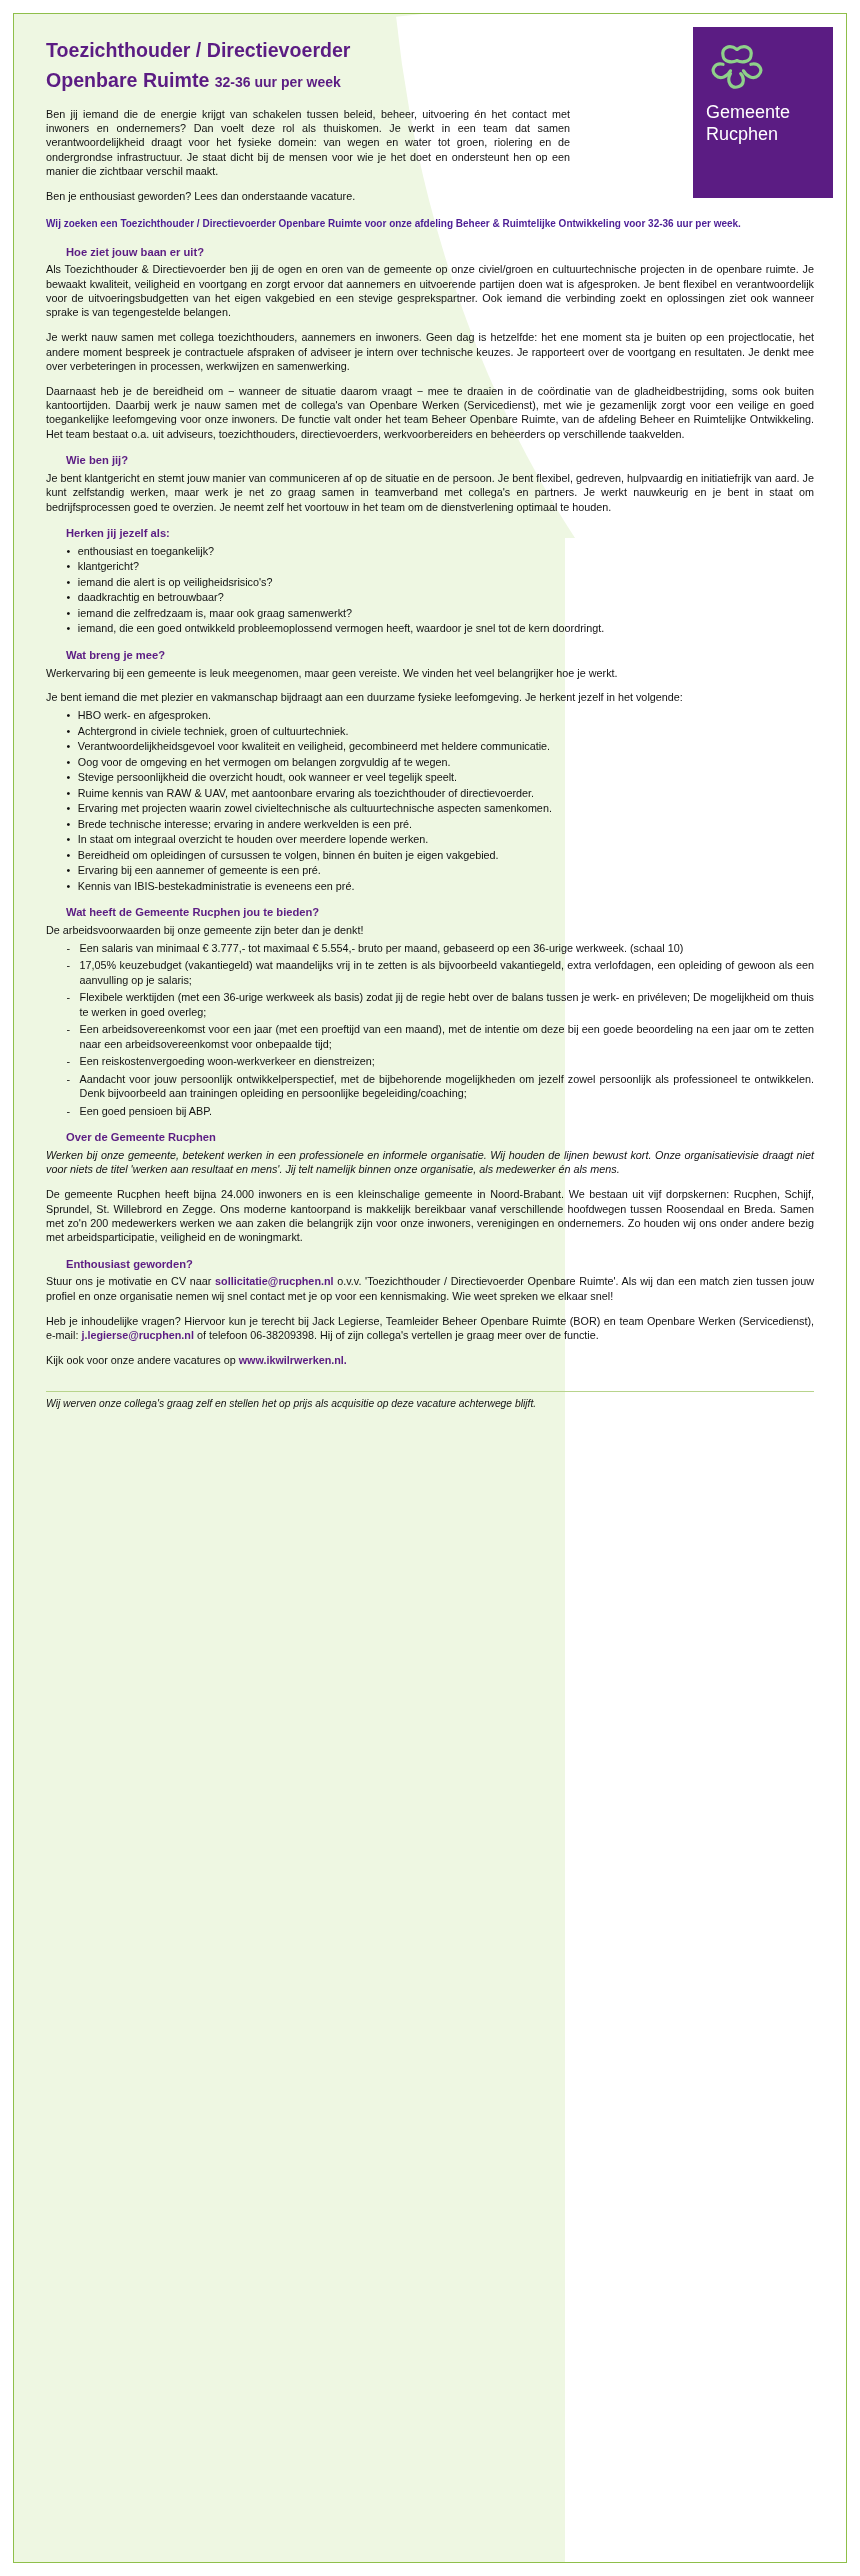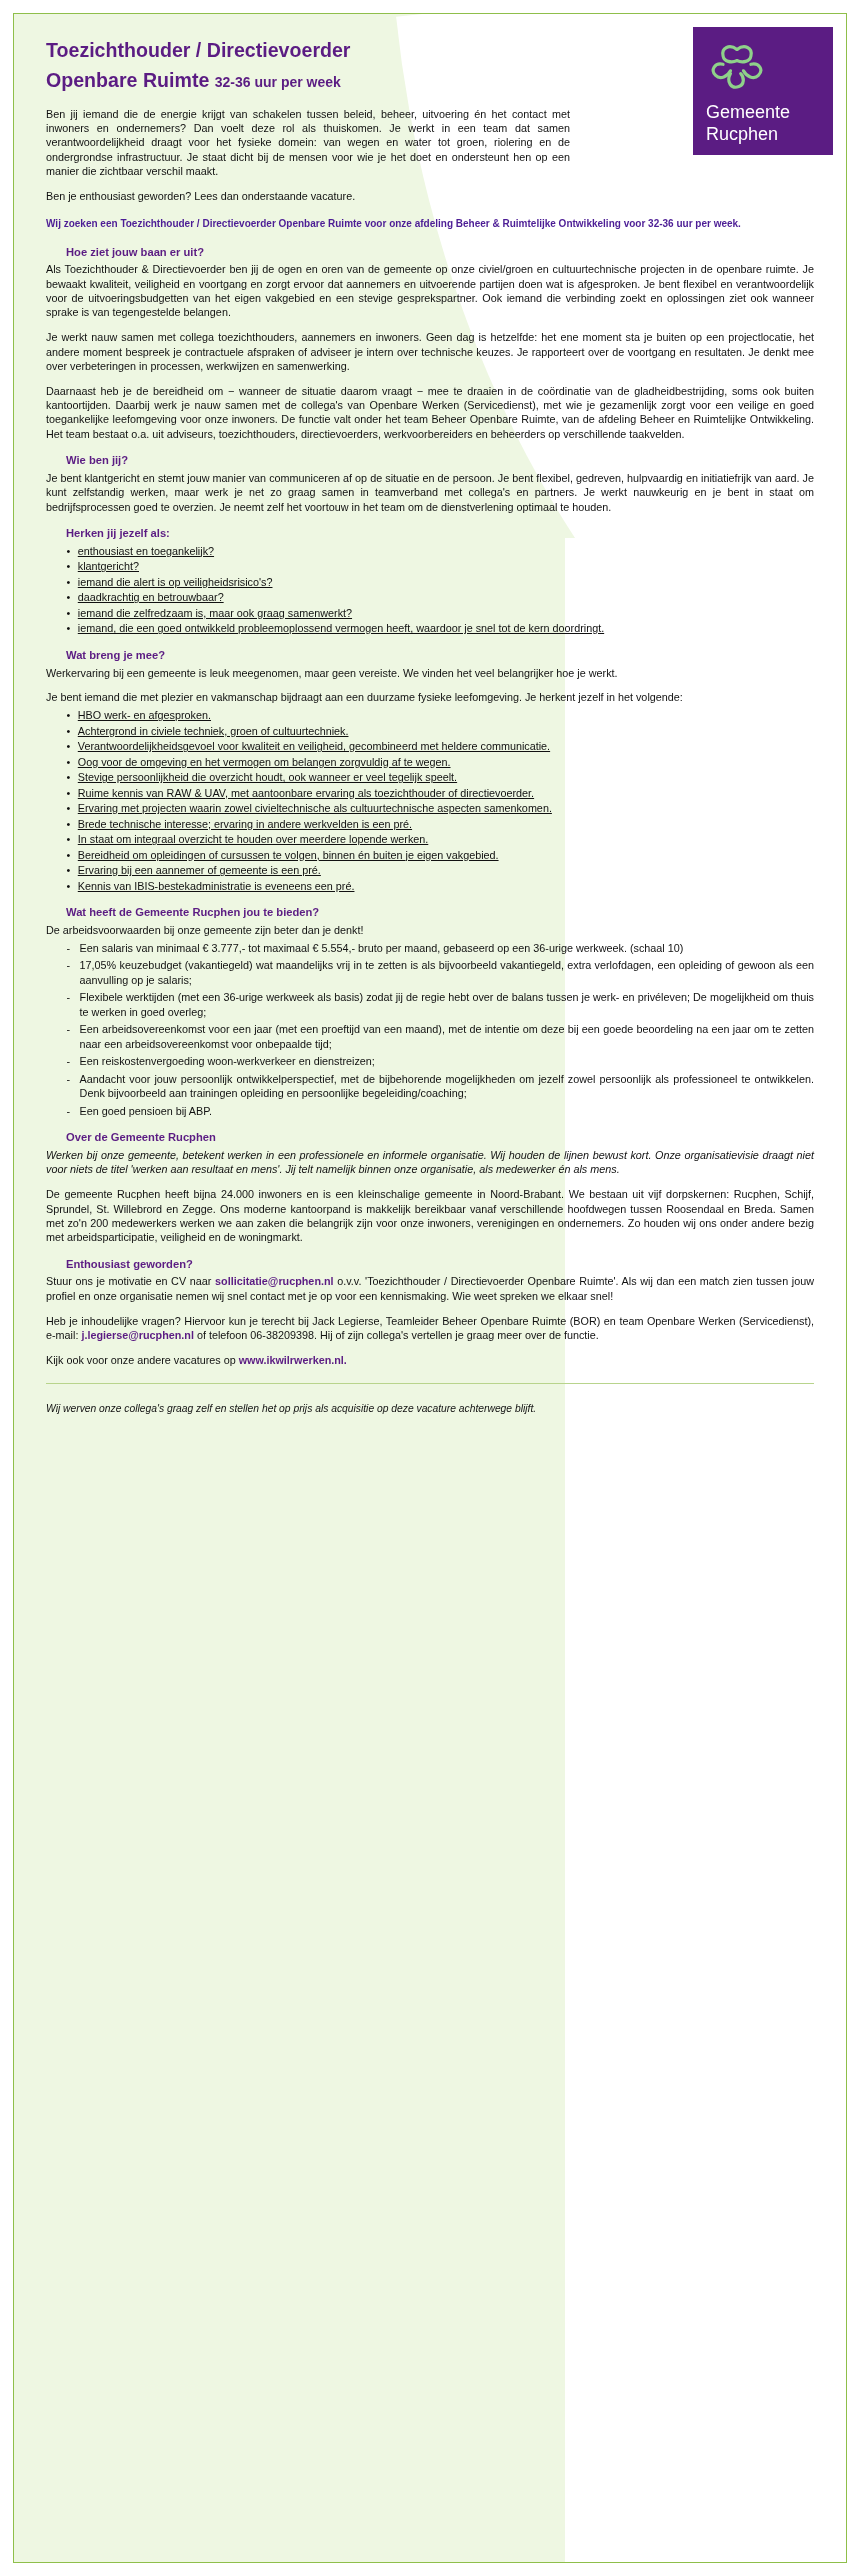--- a/index.html
+++ b/index.html
@@ -47,21 +47,21 @@
     width: 767px;
     height: 2151px;
     background: #ffffff;
     z-index: 1;
   }
   .logo-box {
     position: absolute;
     top: 13px;
     right: 13px;
     width: 140px;
-    height: 128px;
+    height: 171px;
     background: #5b1c83;
     color: #ffffff;
     box-sizing: border-box;
     padding: 13px 9.4px 9.4px 13px;
     z-index: 4;
   }
   .logo-mark {
     width: 58px;
     height: 52px;
     margin: 1.9px 0 5.6px 1.9px;
@@ -128,21 +128,20 @@
     list-style: none;
   }
   ul.bullets li {
     font-size: 10.8px;
     line-height: 14.6px;
     color: #111111;
     position: relative;
     margin-bottom: 0.9px;
     padding-left: 11.2px;
     text-align: justify;
-    text-decoration: underline;
   }
   ul.bullets li:before {
     content: "\2022";
     position: absolute;
     left: 0;
     top: 0;
   }
   ul.dashes {
     margin: 1.9px 0 7.5px 0;
     padding-left: 20.6px;
@@ -168,23 +167,23 @@
   }
   a.link {
     color: #5b1c83;
     font-weight: bold;
     text-decoration: none;
   }
   .footer-note {
     font-size: 10.3px;
     font-style: italic;
     color: #111111;
-    margin-top: 16px;
+    margin-top: 24px;
     border-top: 0.9px solid #b8d48c;
-    padding-top: 19px;
+    padding-top: 6px;
   }
 </style>
 </head>
 <body>
 
 <div class="page">
   <div class="sheet">
     <div class="curve"></div>
     <div class="curve2"></div>
 

